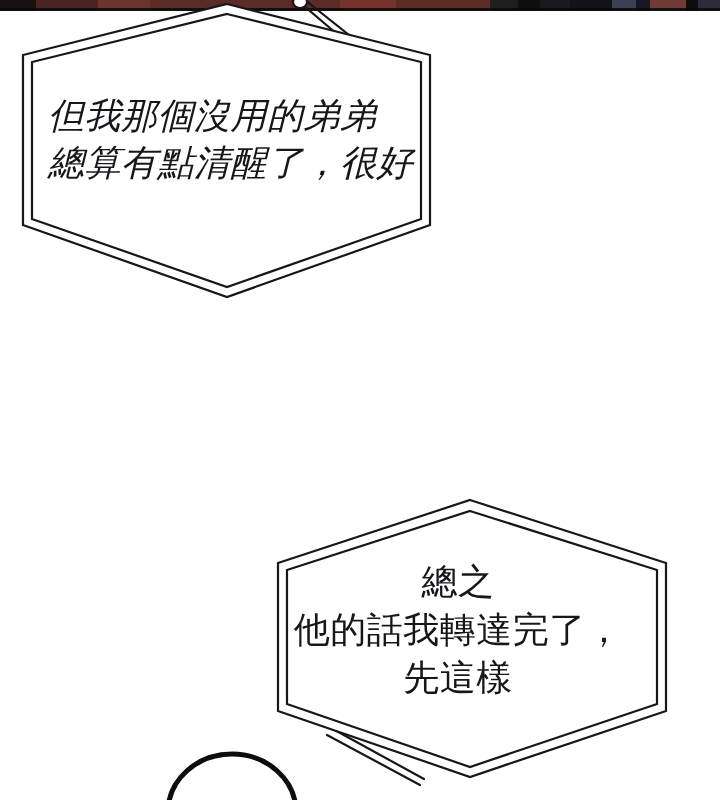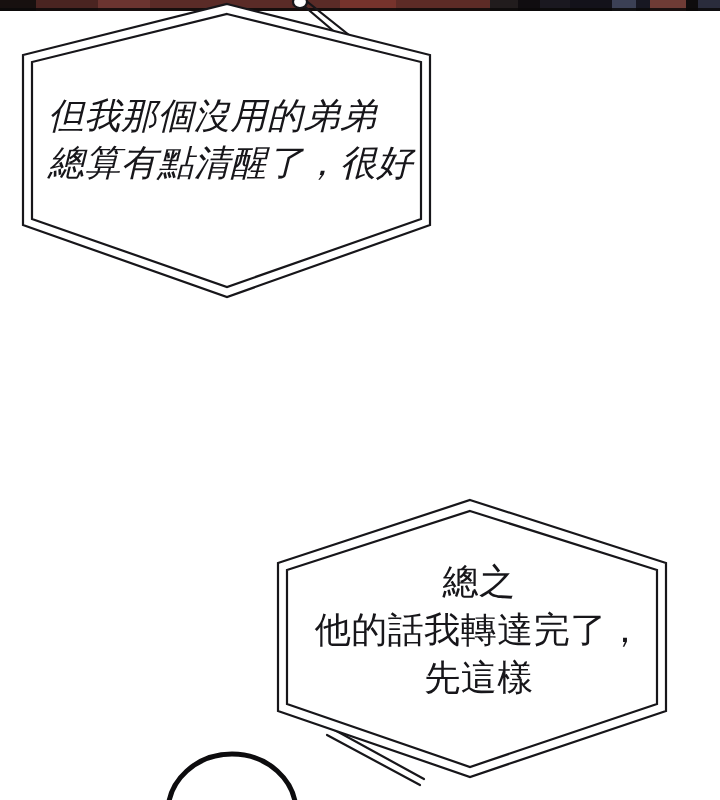--- a/index.html
+++ b/index.html
@@ -64,21 +64,21 @@
     font-size: 36px;
     line-height: 47px;
     font-style: italic;
     font-weight: 500;
     text-align: left;
     padding-left: 16px;
     box-sizing: border-box;
     margin-left: 8px;
   }
   #bubble2-text {
-    left: 286px;
+    left: 265px;
     top: 558px;
     width: 386px;
     font-size: 36px;
     line-height: 48px;
     font-weight: 400;
   }
 </style>
 </head>
 <body>
 

